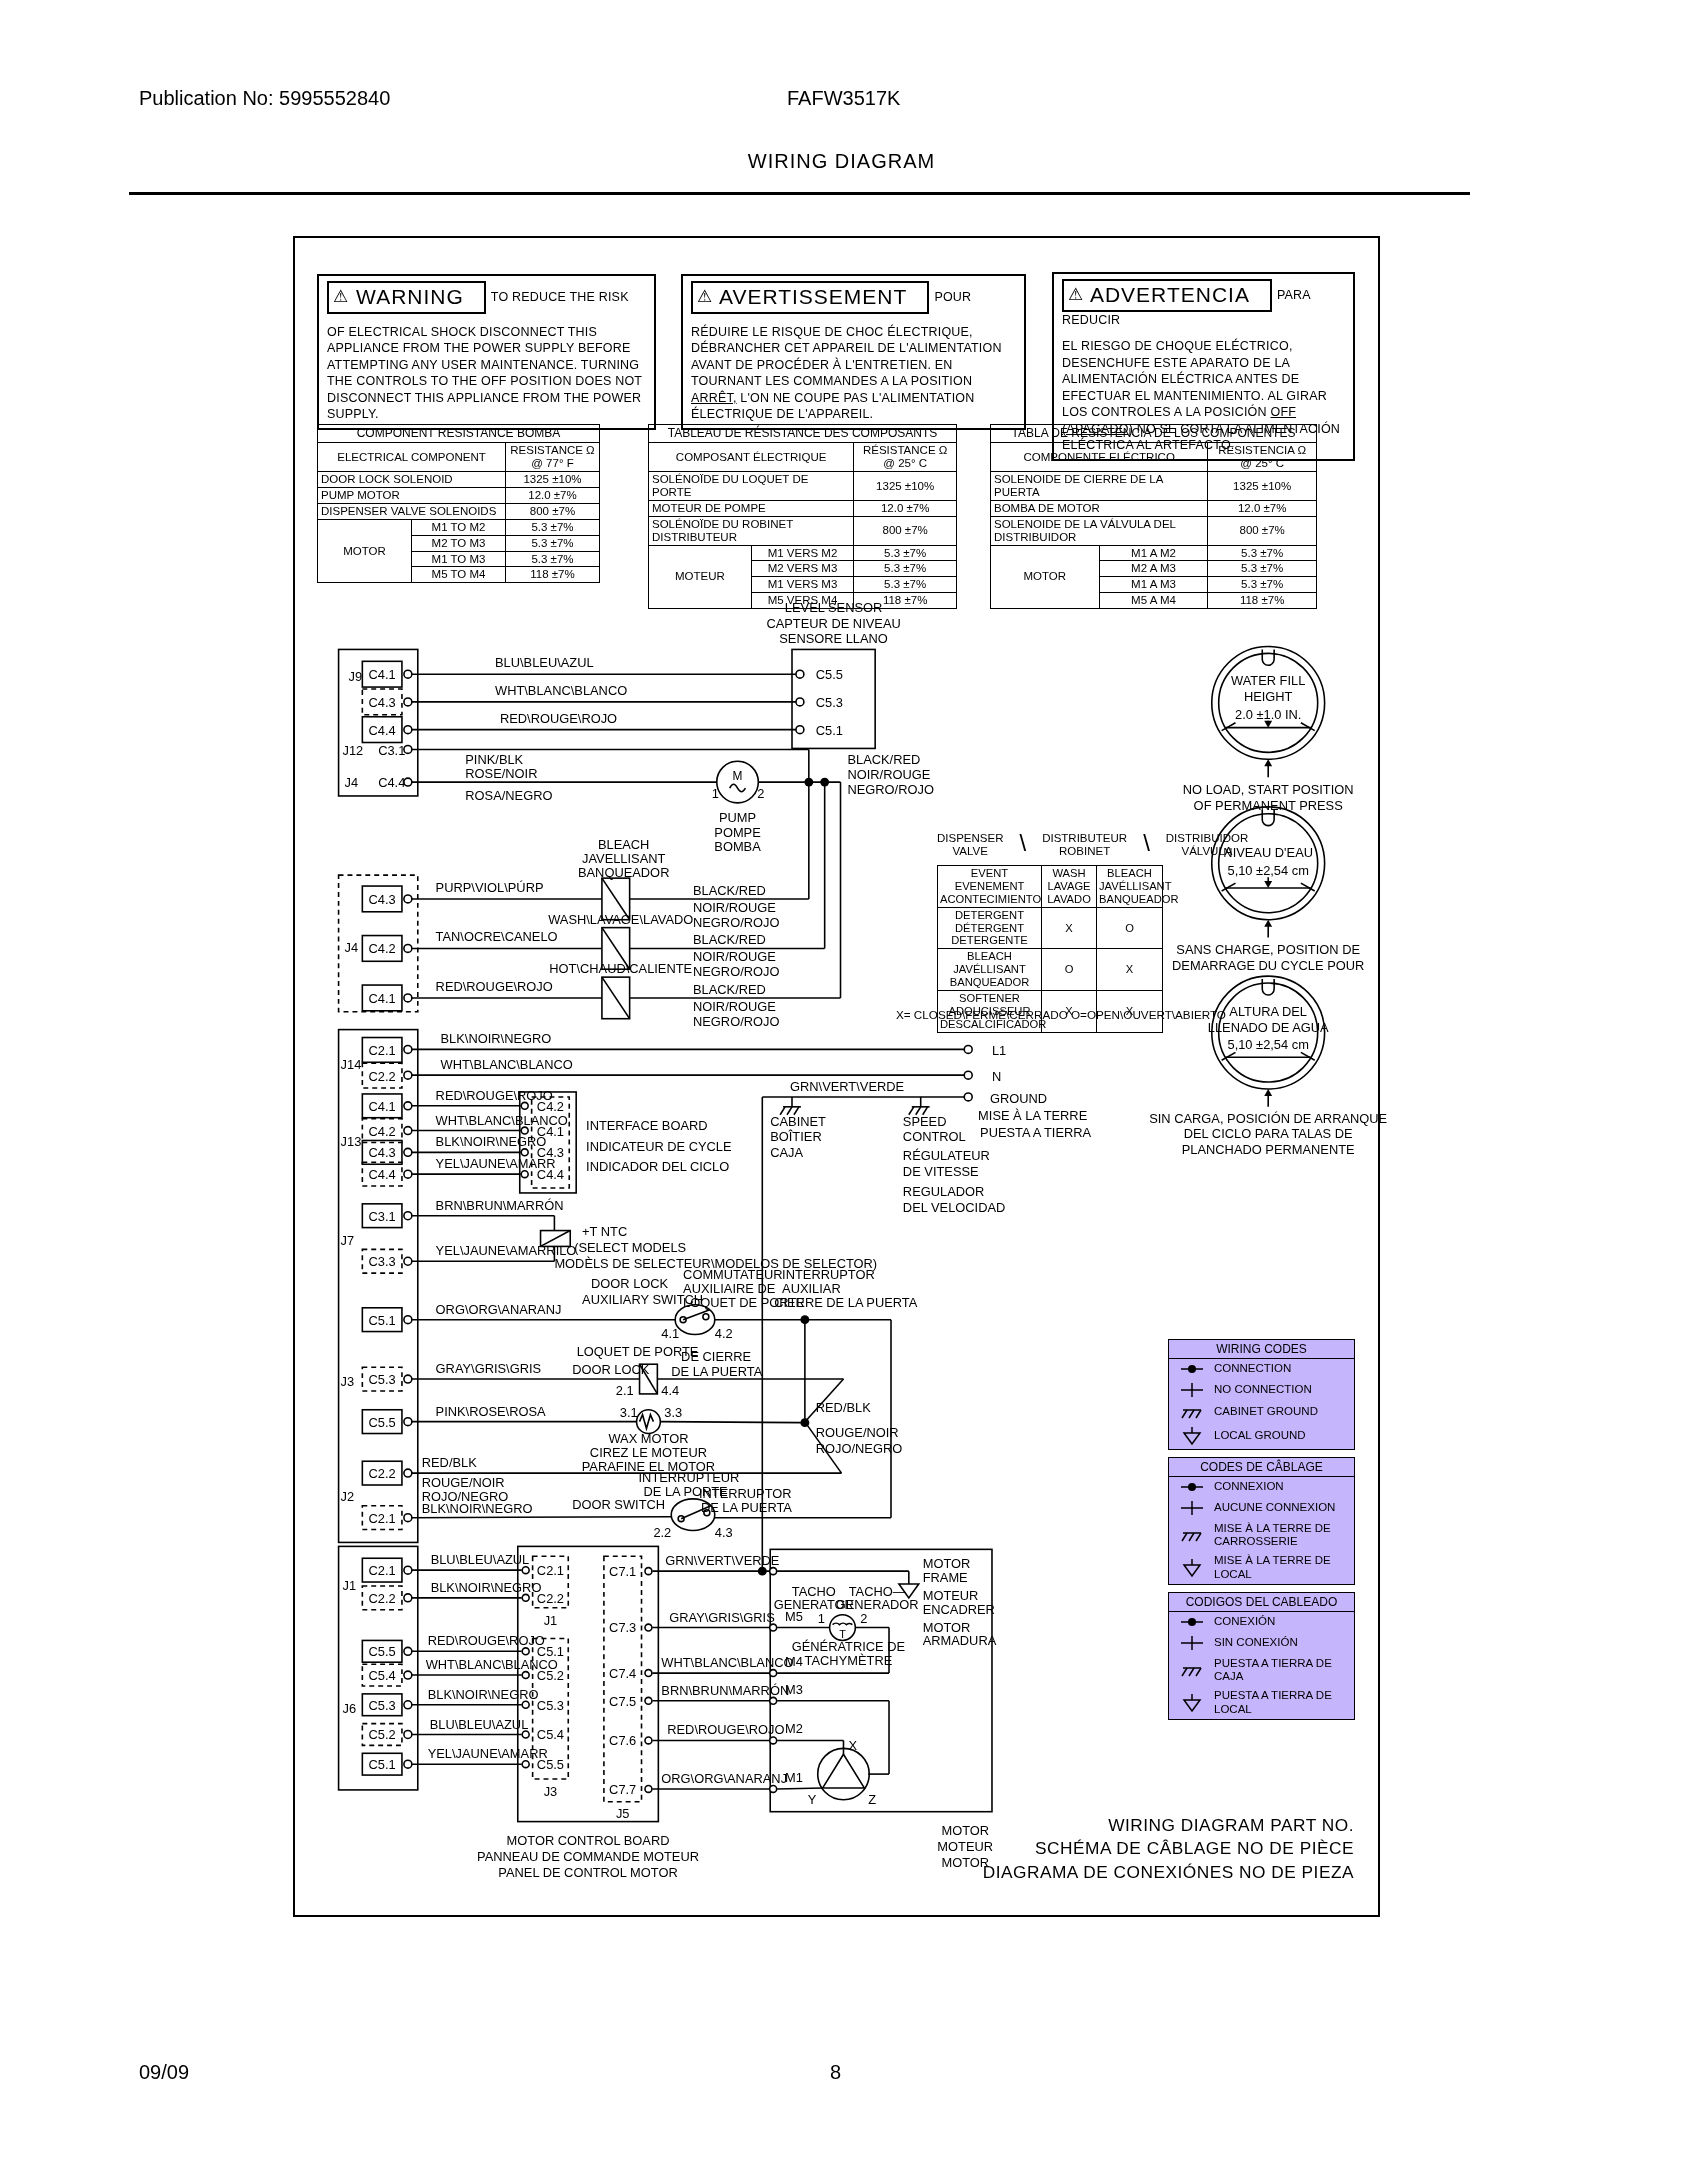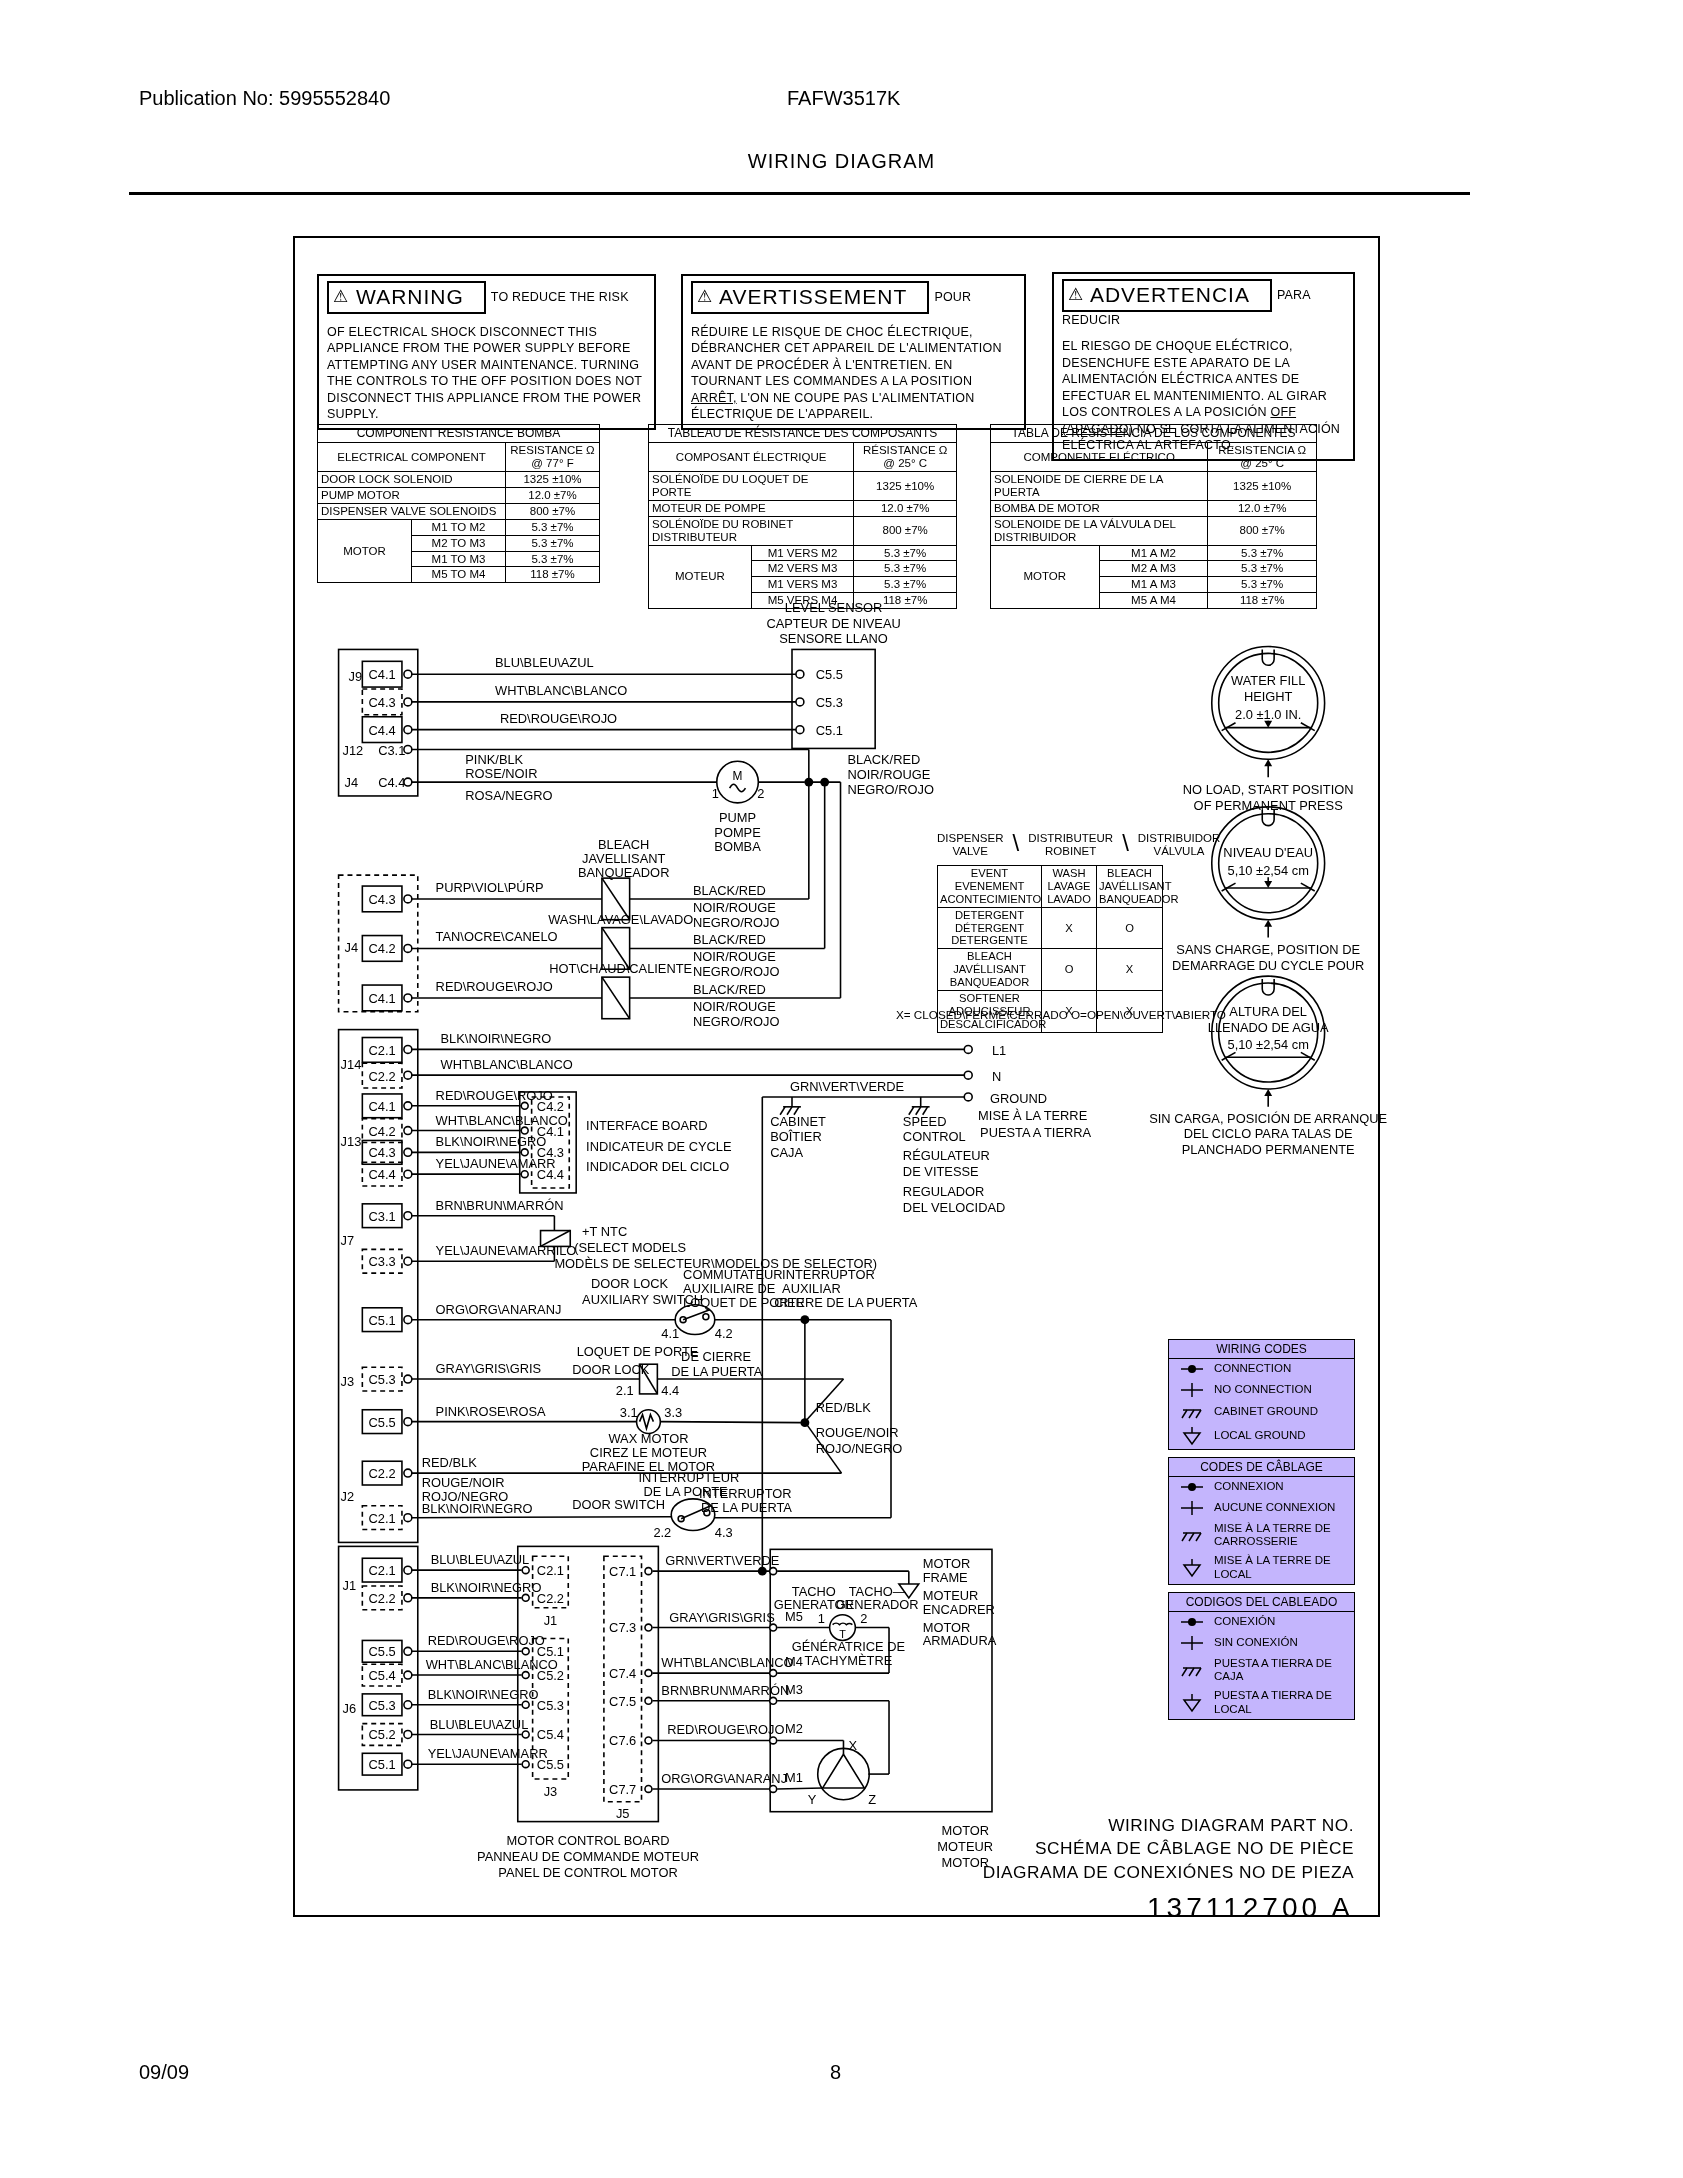--- a/index.html
+++ b/index.html
@@ -22,21 +22,21 @@
   .warn .intro{font-size:12.5px;margin-left:5px}
   .warn .bd{margin-top:10px}
   .u{text-decoration:underline}
   table.rt{position:absolute;border-collapse:collapse;font-size:11.5px;text-align:center;table-layout:fixed}
   table.rt td{border:1.6px solid #000;padding:1px 3px;line-height:1.12}
   table.rt td.lft{text-align:left}
   table.rt td.tt{font-size:12px;padding:2px}
   table.dt{position:absolute;border-collapse:collapse;font-size:11.2px;text-align:center;table-layout:fixed}
   table.dt td{border:1.6px solid #000;padding:1px 2px;line-height:1.15}
   table.dt span{display:block}
-  .dhead{position:absolute;display:flex;gap:9px;align-items:flex-start;font-size:11.5px;line-height:1.15;text-align:center}
+  .dhead{position:absolute;display:flex;gap:16px;align-items:flex-start;font-size:11.5px;line-height:1.15;text-align:center}
   .dhead .sl{font-size:24px;line-height:.9;font-weight:400}
   .lgd{position:absolute;border:1.6px solid #000;width:185px;background:#c4b5fd}
   .lgd .hd{text-align:center;border-bottom:1.6px solid #000;padding:2px 0;font-size:12px}
   .lgd .row{display:flex;align-items:center;gap:9px;padding:3px 2px 3px 10px;font-size:11.5px;line-height:1.15}
   .lgd svg{flex:0 0 auto}
   .lgd svg *{stroke:#000;stroke-width:1.5;fill:none}
   .lgd svg .dot{fill:#000;stroke:none}
   .part{position:absolute;text-align:right;font-size:17.3px;line-height:1.35;letter-spacing:0.5px}
   .part .num{font-size:28px;letter-spacing:4px;margin-top:5px;font-weight:400}
   .hdr{position:absolute;font-size:20px}
@@ -850,20 +850,19 @@
           <polygon points="5,7 21,7 13,18"></polygon>
         </svg>
         <span>PUESTA A TIERRA DE LOCAL</span>
       </div>
   </div>
 
   <div class="part" style="left:941px;top:1814px;width:413px">
     <div>WIRING DIAGRAM PART NO.</div>
     <div>SCHÉMA DE CÂBLAGE NO DE PIÈCE</div>
     <div>DIAGRAMA DE CONEXIÓNES NO DE PIEZA</div>
-    <div class="num">137112700  A</div>
   </div>
 
   <div class="hdr" style="left:139px;top:2061px">09/09</div>
   <div class="hdr" style="left:830px;top:2061px">8</div>
 
 </div>
 
 
 </body></html>

